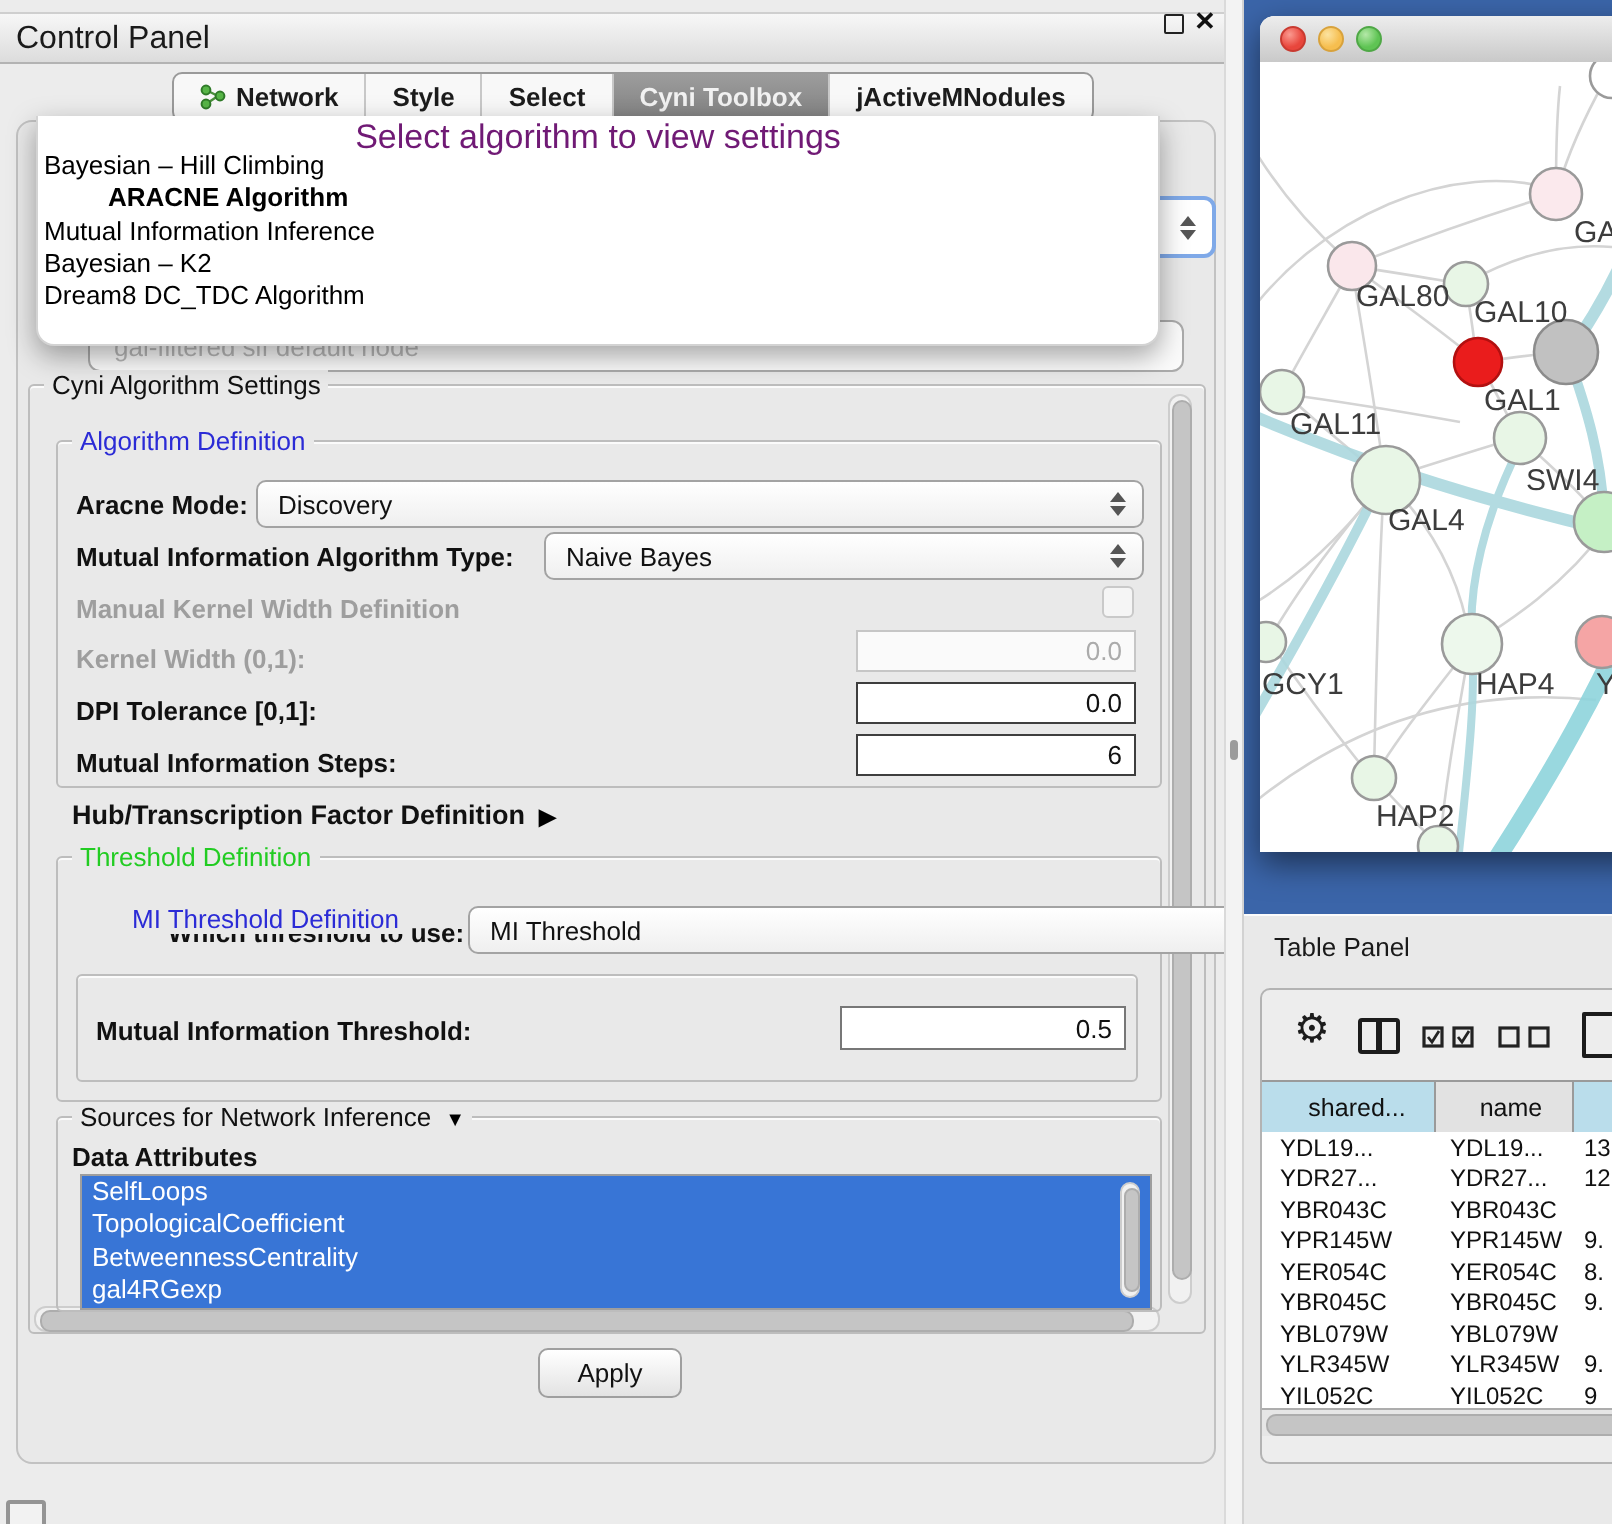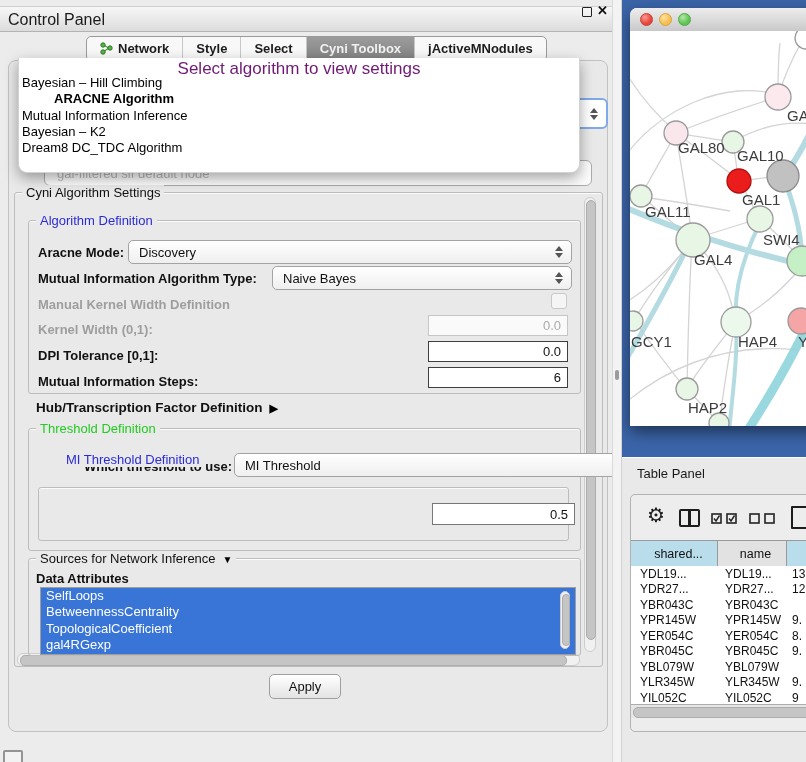--- a/index.html
+++ b/index.html
@@ -191,34 +191,35 @@
 
   <span class="fld" style="left:84px;top:459px;">Which threshold to use:</span>
   <div class="combo" style="left:234px;top:453px;width:406px;height:24px;">
     <span>MI Threshold</span>
     <span class="stepper"></span>
   </div>
 
   <div class="group" style="left:38px;top:487px;width:529px;height:52px;"></div>
   <span class="group-label lbl-blue" style="left:46px;top:452px;margin-left:16px;">MI Threshold Definition</span>
 
-  <div class="tinput" style="left:420px;top:503px;width:143px;height:22px;border-color:#777;margin-left:12px;">0.5</div>
+  <span class="fld" style="left:48px;top:508px;">Mutual Information Threshold:</span>
+  <div class="tinput" style="left:420px;top:503px;width:143px;height:22px;border-color:#777;">0.5</div>
 
   <div class="group" style="left:28px;top:558px;width:551px;height:96px;"></div>
   <span class="group-label" style="left:36px;top:551px;">
     <span>Sources for Network Inference</span><span class="tri" style="font-size:10px;">▼</span>
   </span>
   <span class="fld" style="left:36px;top:571px;">Data Attributes</span>
   <div class="attr-list" id="attr-list">
     <div class="sb-v" style="right:5px;top:3px;height:58px;width:10px;left:auto;position:absolute;">
       <div class="sb-thumb" style="left:1px;top:2px;width:6px;height:50px;"></div>
     </div>
   <div class="attr-item sel">SelfLoops</div>
+      <div class="attr-item sel">TopologicalCoefficient</div>
       <div class="attr-item sel">BetweennessCentrality</div>
-      <div class="attr-item sel">TopologicalCoefficient</div>
       <div class="attr-item sel">gal4RGexp</div>
     </div>
 
   <div class="btn" style="left:269px;top:674px;width:70px;height:23px;">Apply</div>
 
 
   <div class="mini-ico"></div>
 
   <div class="divider"></div>
   <div class="div-handle"></div>

